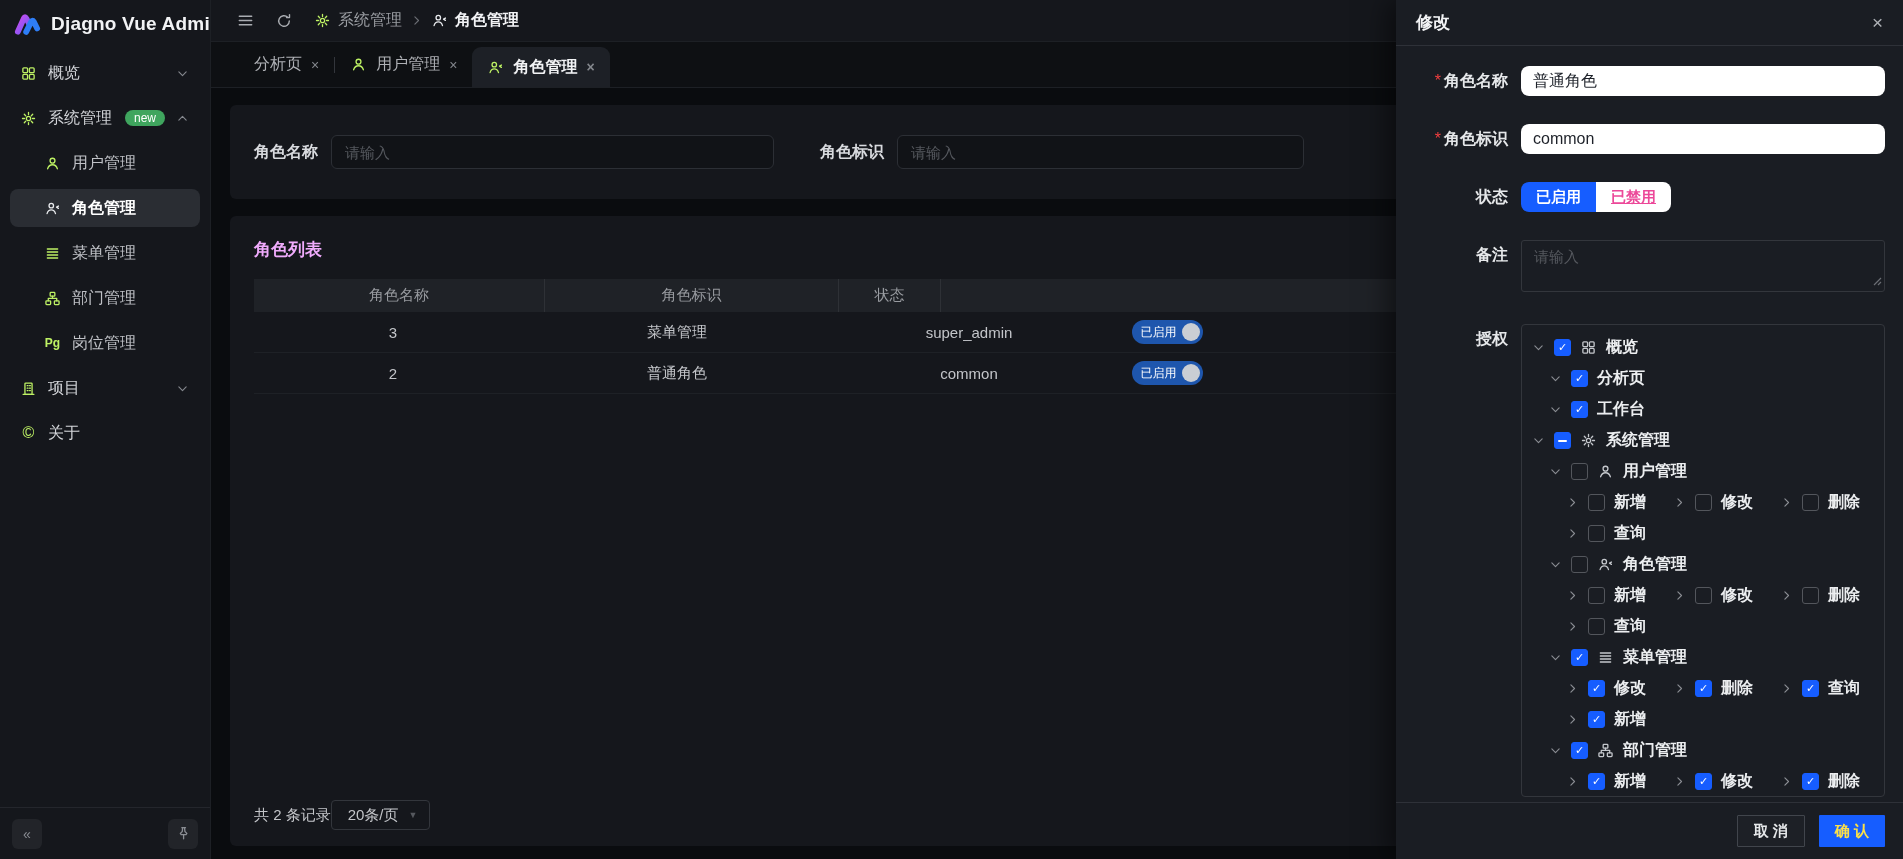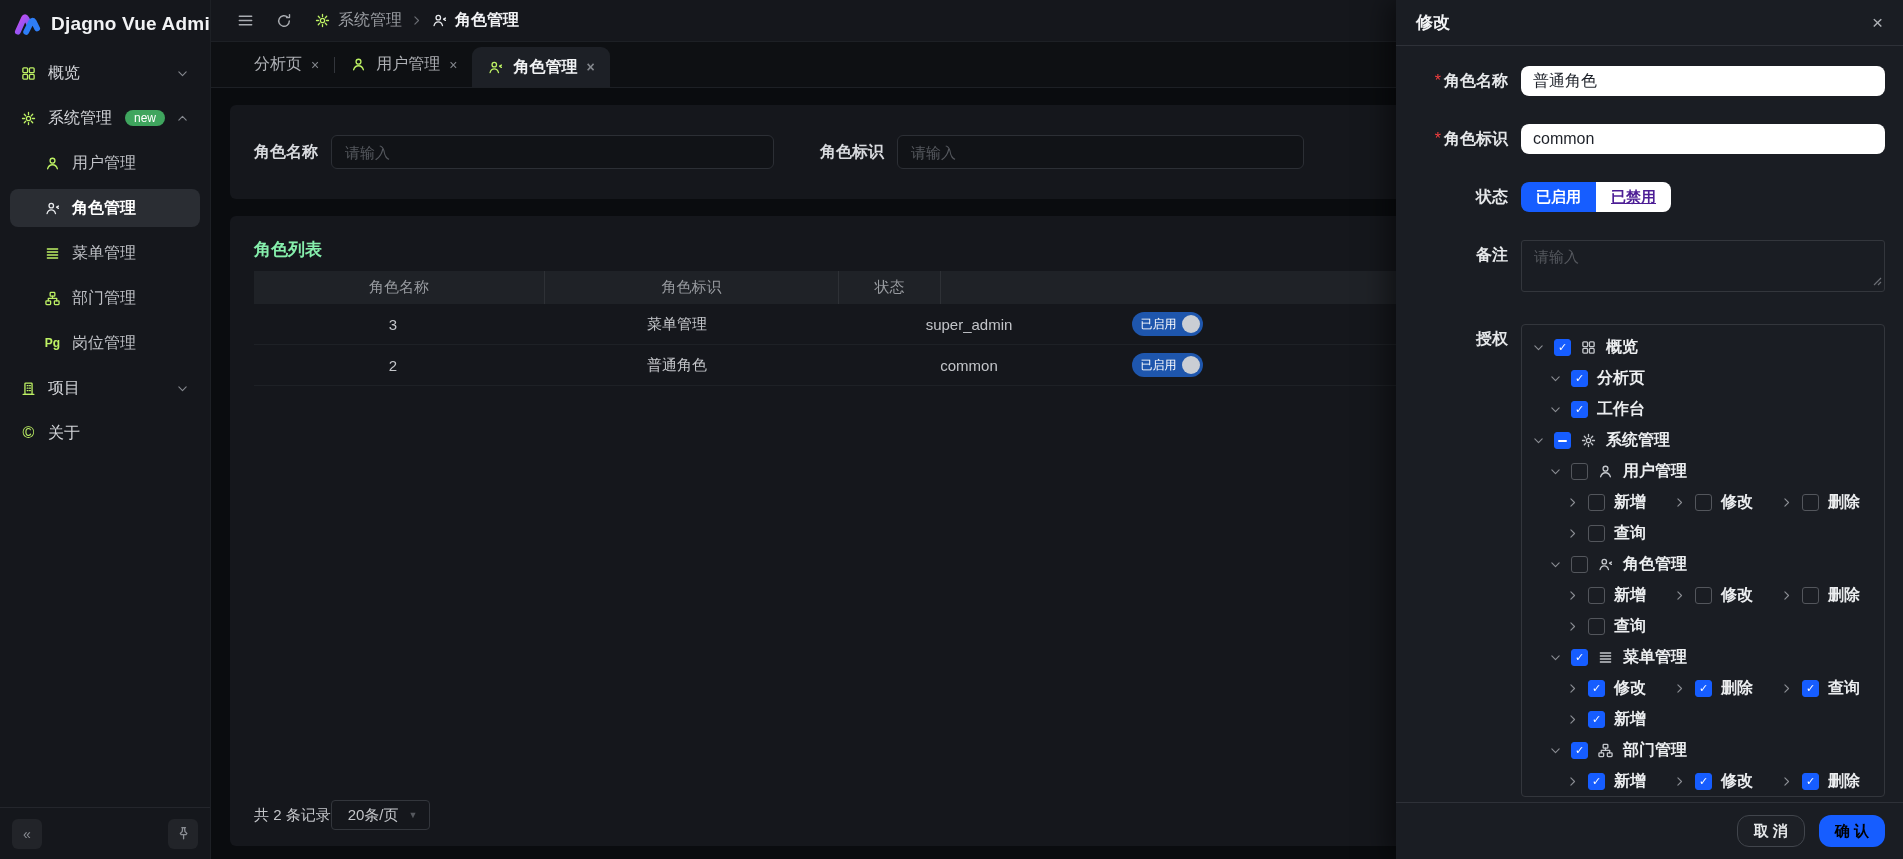--- a/index.html
+++ b/index.html
@@ -45,21 +45,21 @@
   .content { flex:1; padding:17px 19px 13px; display:flex; flex-direction:column; gap:17px; overflow:hidden; background:#0a0c0f; }
   .card { background:#15171c; border-radius:6px; }
   .search-card { padding:30px 24px; display:flex; align-items:center; gap:46px; flex:none; }
   .s-field { display:flex; align-items:center; gap:13px; }
   .s-label { color:#d8dade; font-weight:bold; white-space:nowrap; }
   .s-input { width:443px; height:34px; background:#111317; border:1px solid #2c2f35; border-radius:6px; color:#d8dade; padding:0 13px; font-size:15px; font-family:inherit; }
   .s-input::placeholder { color:#55585e; }
   .s-input.small { width:407px; }
 
   .table-card { flex:1; padding:22px 24px 0; display:flex; flex-direction:column; overflow:hidden; }
-  .table-title { color:#86efac; font-size:17px; font-weight:bold; margin-bottom:10px; }
+  .table-title { color:#f0abfc; font-size:17px; font-weight:bold; margin-bottom:18px; }
   .t-head { display:flex; background:#1f2227; height:33px; align-items:center; color:#989ba0; font-size:15px; flex:none; }
   .t-head .tc { display:flex; align-items:center; justify-content:center; height:100%; border-left:1px solid #2e3136; }
   .t-head .tc:first-child { border-left:none; }
   .t-row { display:flex; align-items:center; height:41px; border-bottom:1px solid #1e2126; color:#c3c5c9; font-size:15px; }
   .tc { text-align:center; }
   .c1{width:278px;} .c2{width:290px;} .c3{width:294px;} .c4{width:102px;} .c5{flex:1;}
   .t-row .tc { display:flex; justify-content:center; }
   .t-spacer { flex:1; }
   .switch { display:flex; align-items:center; gap:5px; background:#1e56ad; border-radius:12px; height:24px; padding:0 3px 0 9px; cursor:pointer; border:none; }
   .switch .sw-lbl { color:#fff; font-size:12px; }
@@ -75,39 +75,39 @@
   .d-close { background:none; border:none; color:#aeb1b6; font-size:19px; cursor:pointer; line-height:1; }
   .d-body { flex:1; padding:20px 18px 0 20px; overflow:hidden; }
   .f-row { display:flex; align-items:center; margin-bottom:28px; }
   .f-row.top { align-items:flex-start; }
   .f-label { width:92px; flex:none; text-align:right; margin-right:13px; color:#e6e8ea; font-weight:bold; font-size:16px; line-height:30px; white-space:nowrap; }
   .req::before { content:"*"; color:#f53f3f; margin-right:3px; font-weight:normal; }
   .w-input { flex:1; height:30px; background:#ffffff; border:none; border-radius:8px; padding:0 12px; font-size:16px; color:#1d2129; font-family:inherit; }
   .seg { display:flex; border-radius:8px; overflow:hidden; }
   .seg-btn { height:30px; padding:0 15px; border:none; font-size:15px; font-weight:bold; cursor:pointer; font-family:inherit; }
   .seg-btn.on { background:#165dff; color:#fff; }
-  .seg-btn.off { background:#fff; color:#4c1d95;text-decoration:underline; }
+  .seg-btn.off { background:#fff; color:#ec4899;text-decoration:underline; }
   .t-area { position:relative; flex:1; }
   .t-area textarea { width:100%; height:52px; background:transparent; border:1px solid #33363c; border-radius:3px; resize:none; color:#d8dade; font-size:15px; padding:7px 12px; font-family:inherit; }
   .t-area textarea::placeholder { color:#55585e; }
   .resize-h { position:absolute; right:3px; bottom:6px; color:#6b6e74; pointer-events:none; }
   .tree-box { flex:1; border:1px solid #33363c; border-radius:4px; height:473px; overflow:hidden; padding:7px 0; }
   .tree-row { display:flex; align-items:center; height:31px; }
   .tree-item { display:flex; align-items:center; gap:9px; cursor:pointer; margin-right:27px; }
   .tree-item .t-lbl { color:#eceef0; font-weight:bold; font-size:16px; white-space:nowrap; }
   .tree-item .icn { color:#c5c8cd; }
   .exp { color:#8a8d93; display:flex; width:13px; flex:none; }
   .cb { width:17px; height:17px; border-radius:3px; border:1.5px solid #53565c; background:transparent; flex:none; display:flex; align-items:center; justify-content:center; }
   .cb.on { background:#165dff; border-color:#165dff; color:#fff; font-size:11px; font-weight:bold; }
   .cb.ind { background:#165dff; border-color:#165dff; }
   .cb.ind::after { content:""; width:9px; height:2px; background:#fff; border-radius:1px; }
   .d-foot { height:57px; flex:none; border-top:1px solid #2e3138; display:flex; align-items:center; justify-content:flex-end; gap:14px; padding:0 18px; }
-  .btn { height:32px; padding:0 16px; border-radius:12px; font-size:15px; font-weight:bold; cursor:pointer; font-family:inherit; }
+  .btn { height:32px; padding:0 16px; border-radius:1px; font-size:15px; font-weight:bold; cursor:pointer; font-family:inherit; }
   .btn.ghost { background:#1d2026; border:1px solid #41454c; color:#e6e8ea; }
-  .btn.primary { background:#165dff; border:none; color:#000000; }
+  .btn.primary { background:#165dff; border:none; color:#fde047; }
 </style>
 </head>
 <body>
 
 <div class="app">
 
   <aside class="sidebar">
     <div class="logo">
       <span class="icn" style="width:27px;height:24px">
         <svg viewBox="0 0 28 24" width="27" height="24" fill="none">

